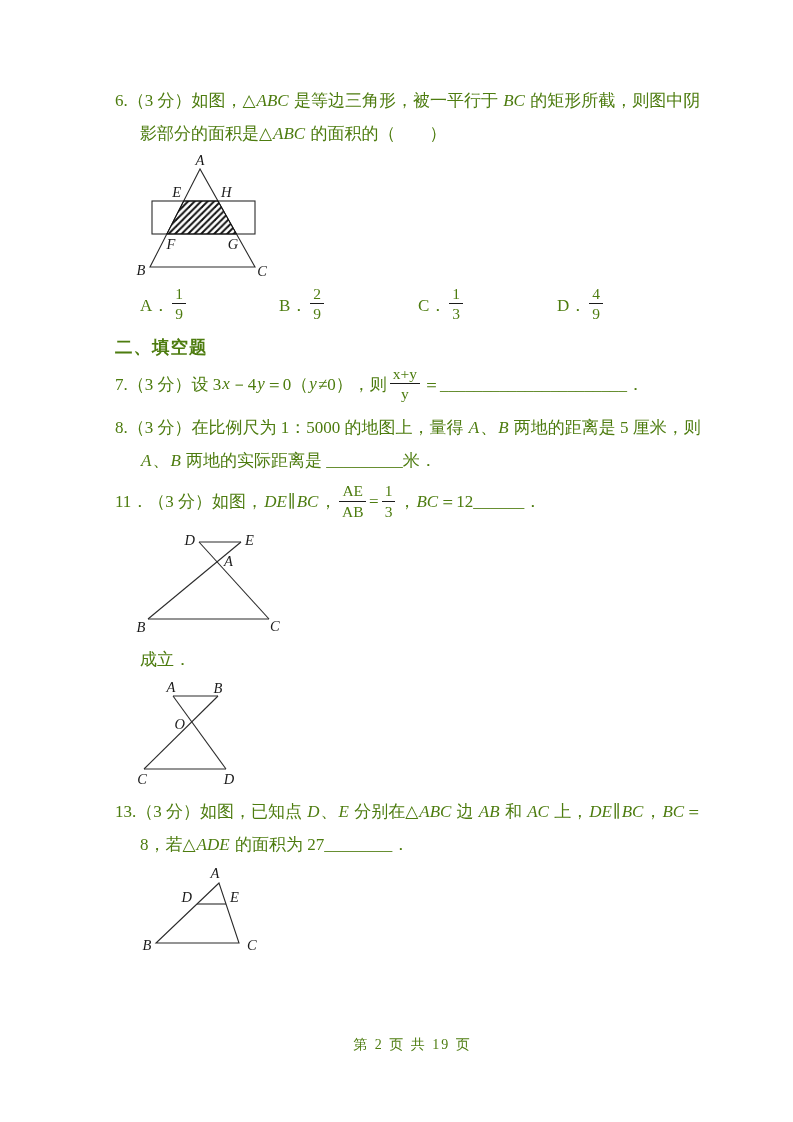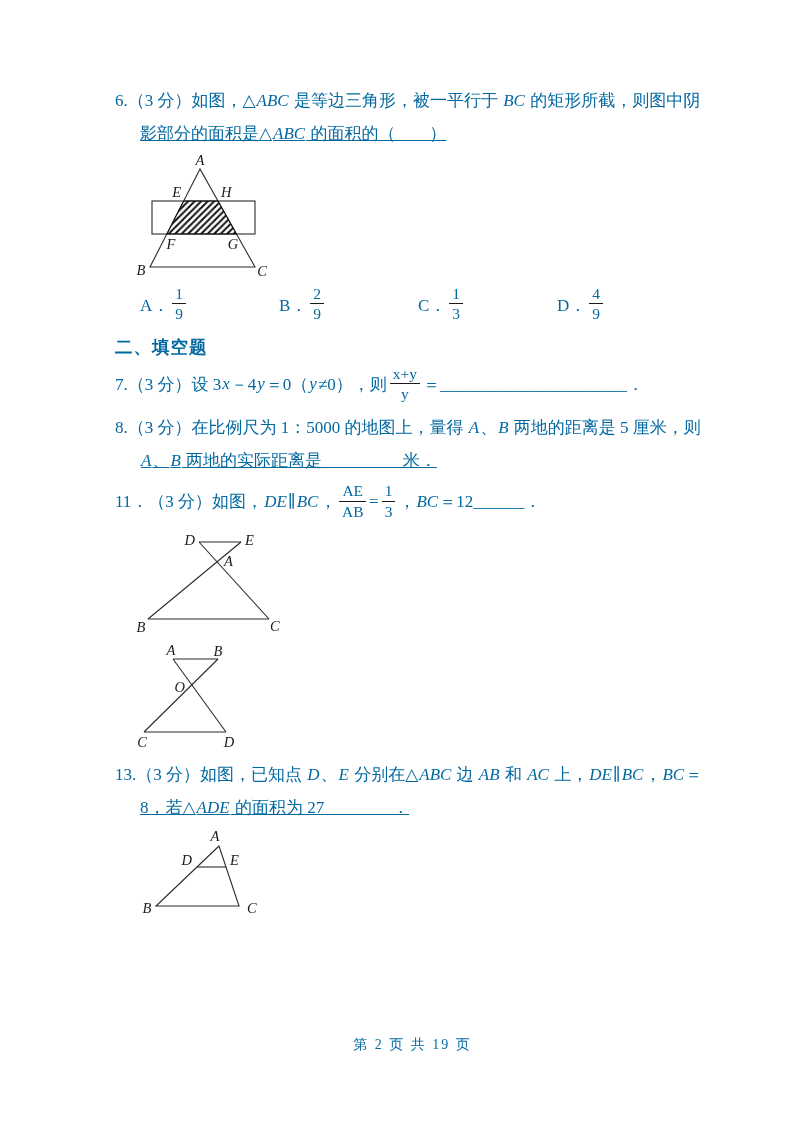--- a/index.html
+++ b/index.html
@@ -1,20 +1,20 @@
 <!DOCTYPE html>
 <html><head>
 <meta charset="utf-8">
 <style>
   html,body{margin:0;padding:0;background:#e8e8e8;}
   .page{position:relative;width:793px;height:1122px;background:#ffffff;margin:0 auto;
-        font-family:"Liberation Serif","DejaVu Serif",serif;color:#0369a1;overflow:hidden;}
+        font-family:"Liberation Serif","DejaVu Serif",serif;color:#4d7c0f;overflow:hidden;}
   .content{position:absolute;left:115px;top:84px;width:600px;}
   .qline{margin:0;font-size:17px;line-height:33px;white-space:nowrap;}
-  .qline.cont{padding-left:25px;text-decoration:underline;}
+  .qline.cont{padding-left:25px;}
   .question{margin:0 0 7px 0;}
   .mi{font-style:italic;padding:0 1px;}
   .frac{display:inline-flex;flex-direction:column;align-items:center;vertical-align:middle;
         line-height:1.12;margin:0 3px;font-size:15.5px;transform:translateY(-2px);}
   .fn{border-bottom:1.2px solid #1a1a1a;padding:0 3px 1px 3px;}
   .fd{padding-top:1px;}
   .options{display:flex;margin:8px 0 4px 25px;}
   .option{width:139px;display:flex;align-items:center;font-size:17px;}
   .section-header{font-size:17.5px;font-weight:700;margin:10px 0 8px 0;letter-spacing:1px;
         font-family:Liberation Serif, serif;}
@@ -107,20 +107,21 @@
         <path class="geo" d="M27,93 L148,93"></path>
         <text class="fl" x="74" y="19" text-anchor="end">D</text>
         <text class="fl" x="124" y="19" text-anchor="start">E</text>
         <text class="fl" x="103" y="40" text-anchor="start">A</text>
         <text class="fl" x="20" y="106" text-anchor="middle">B</text>
         <text class="fl" x="149" y="105" text-anchor="start">C</text>
       </svg>
     </section>
 
     <section class="question">
+      <p class="qline cont">成立．</p>
       <svg class="figure" width="160" height="108" viewBox="0 0 160 108" style="margin-left:6px;">
         <path class="geo" d="M52,16 L97,16"></path>
         <path class="geo" d="M52,16 L105,89"></path>
         <path class="geo" d="M97,16 L23,89"></path>
         <path class="geo" d="M23,89 L105,89"></path>
         <text class="fl" x="50" y="12" text-anchor="middle">A</text>
         <text class="fl" x="97" y="13" text-anchor="middle">B</text>
         <text class="fl" x="64" y="49" text-anchor="end">O</text>
         <text class="fl" x="21" y="104" text-anchor="middle">C</text>
         <text class="fl" x="108" y="104" text-anchor="middle">D</text>

